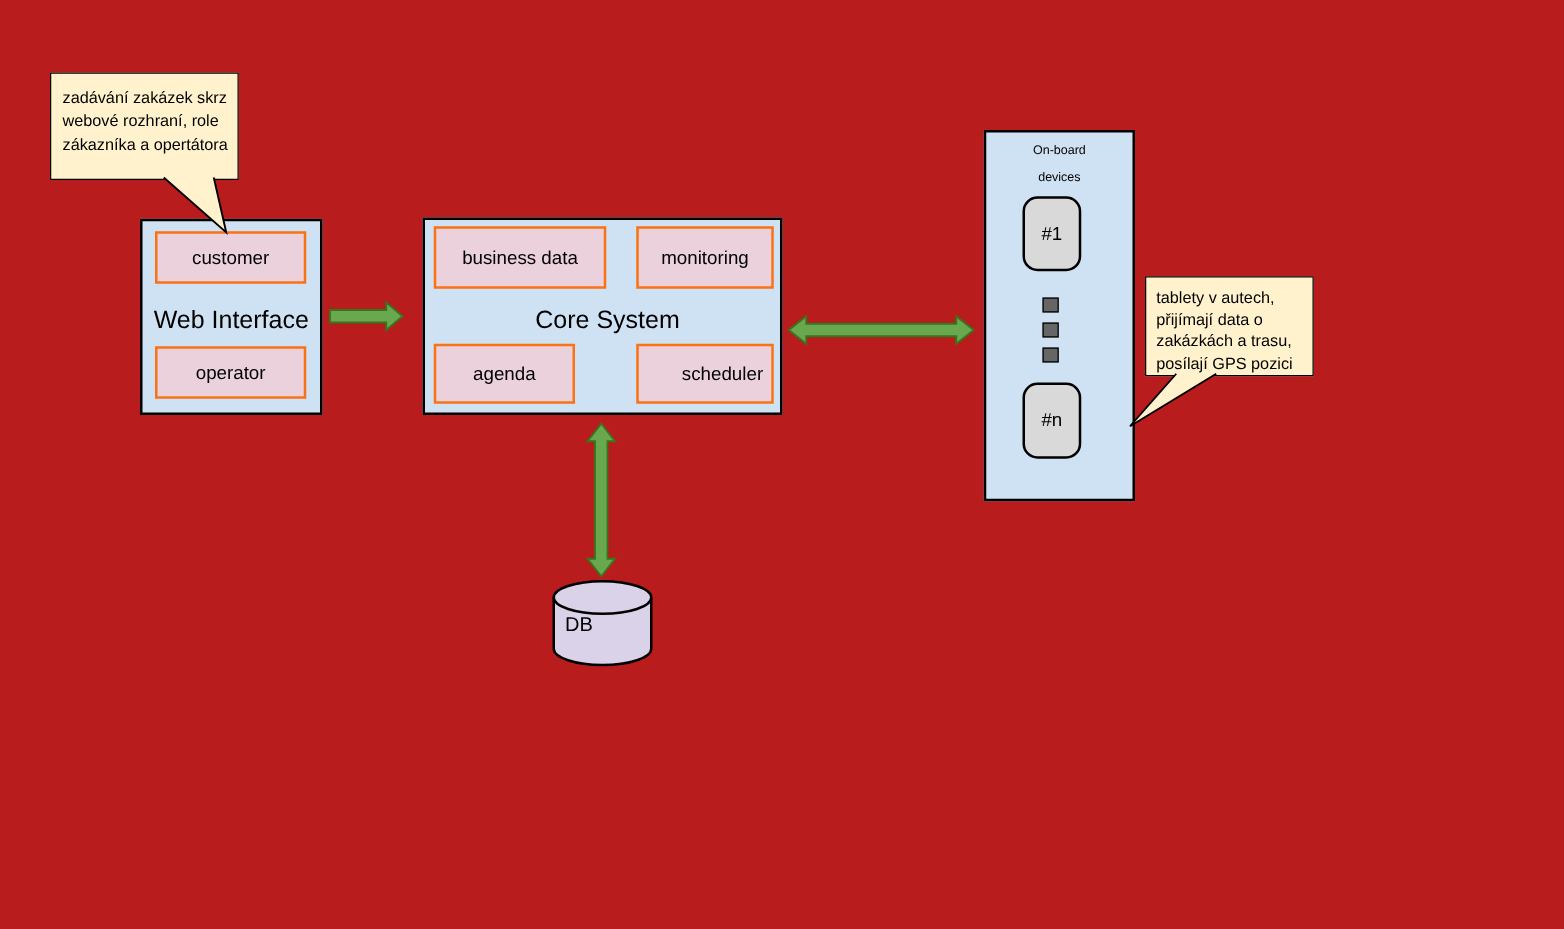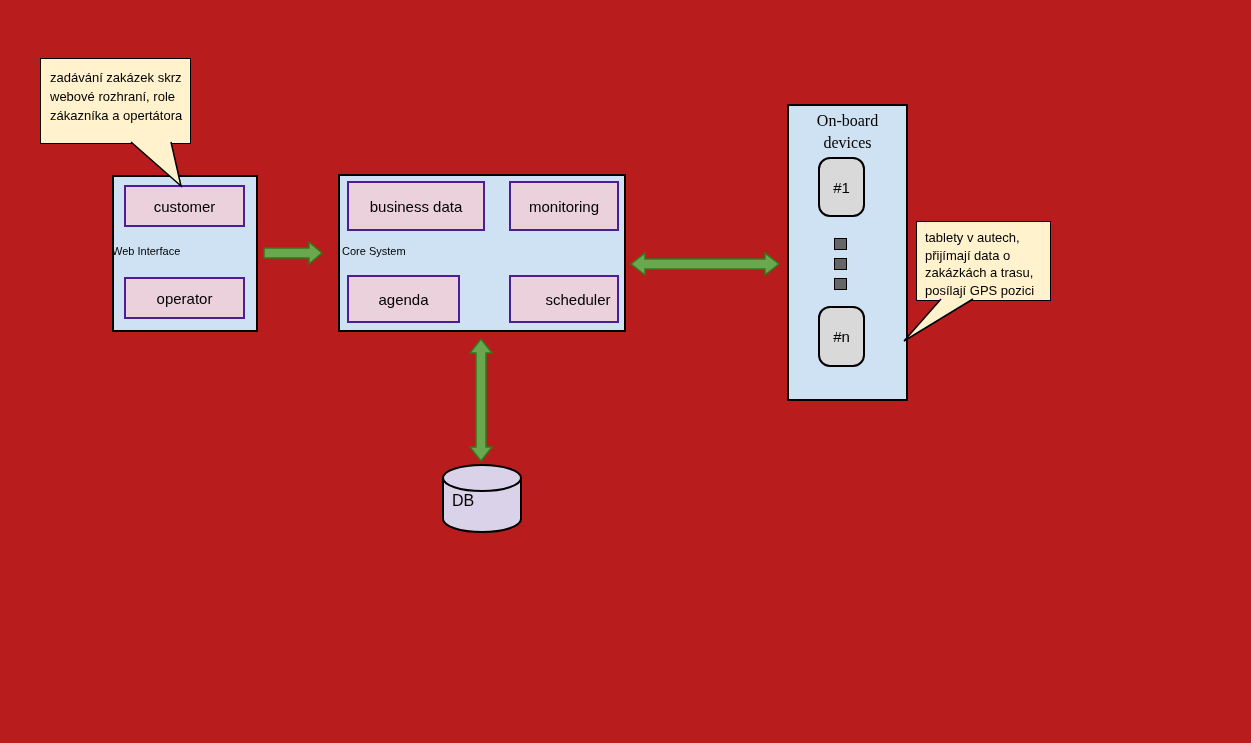--- a/index.html
+++ b/index.html
@@ -3,38 +3,38 @@
 <meta charset="utf-8">
 <style>
   html,body { margin:0; padding:0; background:#000; }
   .canvas {
     position:relative; width:1251px; height:743px; background:#b91c1c;
     font-family:"Liberation Sans", sans-serif; overflow:hidden; color:#000;
   }
   .abs { position:absolute; box-sizing:border-box; }
   .container-box { background:#cfe2f3; border:2px solid #000; }
   .module-box {
-    background:#ead1dc; border:2px solid #4c1d95;
+    background:#ead1dc; border:2px solid #f97316;
     display:flex; align-items:center; justify-content:center;
     font-size:15px; color:#000;
   }
-  .container-label { font-size:11px; color:#000; }
+  .container-label { text-align:center; font-size:20px; color:#000; }
   .note {
     background:#fff2cc; border:1.5px solid #000; color:#000;
     font-size:13px; line-height:19px; padding:9px 0 0 9px; white-space:nowrap;
   }
   .note.right { line-height:17.5px; padding:7px 0 0 8px; }
   .device {
     background:#d9d9d9; border:2px solid #000; border-radius:12px;
     display:flex; align-items:center; justify-content:center; font-size:15px;
   }
   .dot { width:13px; height:12px; background:#666666; border:1px solid #000; }
   .svg-overlay { position:absolute; left:0; top:0; pointer-events:none; }
   .db-label { text-align:left; font-size:16px; color:#000; }
-  .onboard-title { text-align:center; font-size:16px; line-height:22px;font-family:Liberation Serif, serif; }
+  .onboard-title { text-align:center; font-size:10px; line-height:22px; }
 </style>
 </head>
 <body>
 
 <div class="canvas">
 
   <div class="abs note" style="left:40px; top:58px; width:151px; height:86px;">
     <div>zadávání zakázek skrz</div>
     <div>webové rozhraní, role</div>
     <div>zákazníka a opertátora</div>

